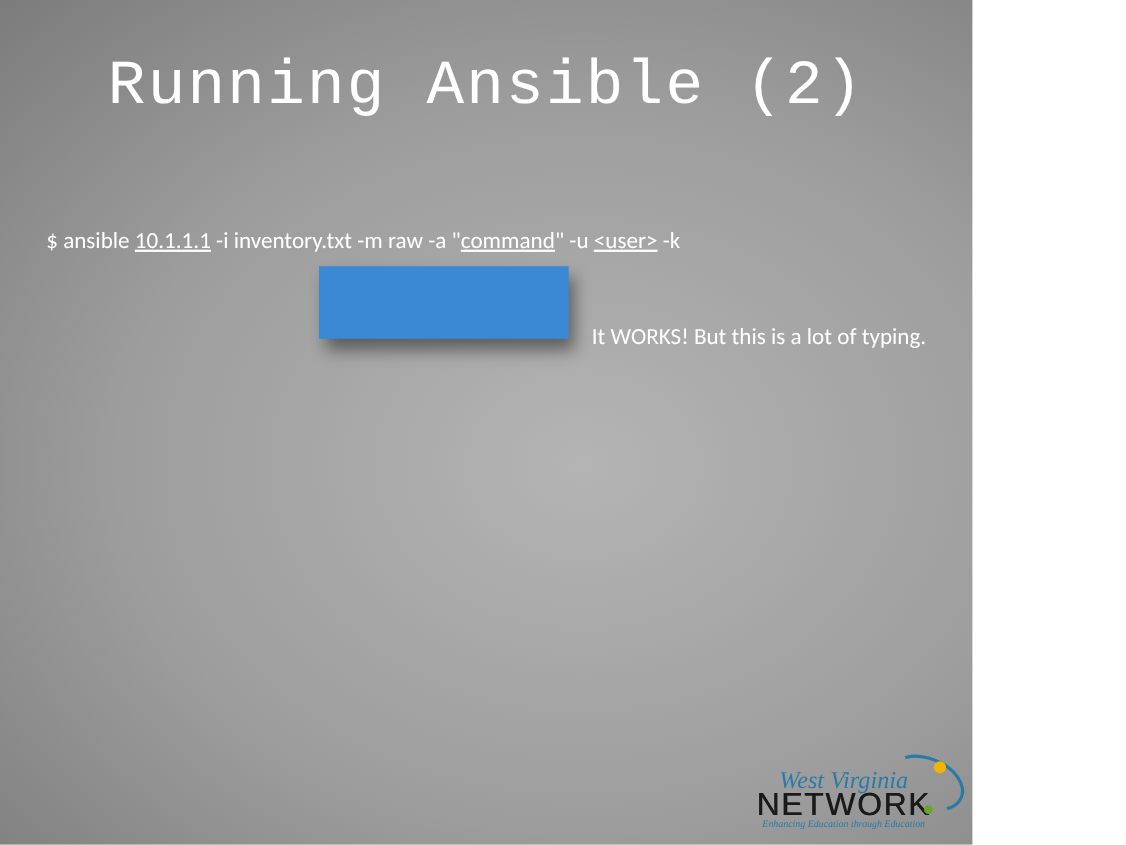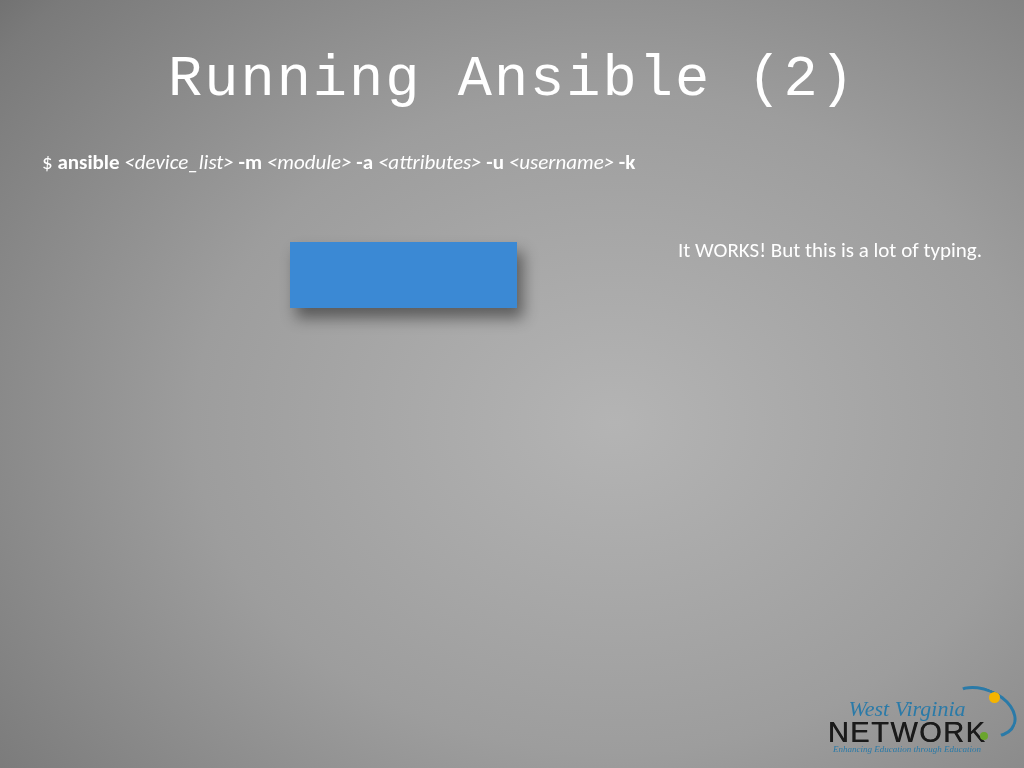--- a/index.html
+++ b/index.html
@@ -1,18 +1,18 @@
 <!DOCTYPE html>
 <html><head>
 <meta charset="utf-8">
 <style>
   * { margin: 0; padding: 0; box-sizing: border-box; }
   html, body { width: 1024px; height: 768px; overflow: hidden; }
   .slide {
-    width: 1024px;
+    width: 884px;
     height: 768px;
     position: relative;
     background: radial-gradient(ellipse 1400px 1100px at 60% 55%, #b4b4b4 0%, #9d9d9d 30%, #7a7a7a 55%, #4a4a4a 75%, #1a1a1a 90%, #000 100%);
     font-family: Calibri, "Segoe UI", sans-serif;
     color: #fff;
   }
   .title {
     position: absolute;
     top: 48px;
     left: 0;
@@ -98,24 +98,24 @@
 <body>
 
 <div class="slide">
 
   <div class="highlight-box"></div>
 
   <h1 class="title">Running Ansible (2)</h1>
 
   <div class="body">
 
-    <p>
-      <span>$ </span><span class="b">ansible </span><span class="i">&lt;device_list&gt;</span><span class="b"> -m </span><span class="i">&lt;module&gt;</span><span class="b"> -a </span><span class="i">&lt;attributes&gt;</span><span class="b"> -u </span><span class="i">&lt;username&gt;</span><span class="b"> -k</span>
+
+    <p style="margin-top:56px;">
+      <span>$ ansible </span><span class="u">10.1.1.1</span><span> -i inventory.txt -m raw -a "</span><span class="u">command</span><span>" -u </span><span class="u">&lt;user&gt;</span><span> -k</span>
     </p>
-
 
     <p style="margin-top:52px;text-align:right;">It WORKS!  But this is a lot of typing.</p>
 
 
   </div>
 
   <div class="logo">
     <div class="wv">
       <span>West Virginia</span>
       <span class="arc"></span>

